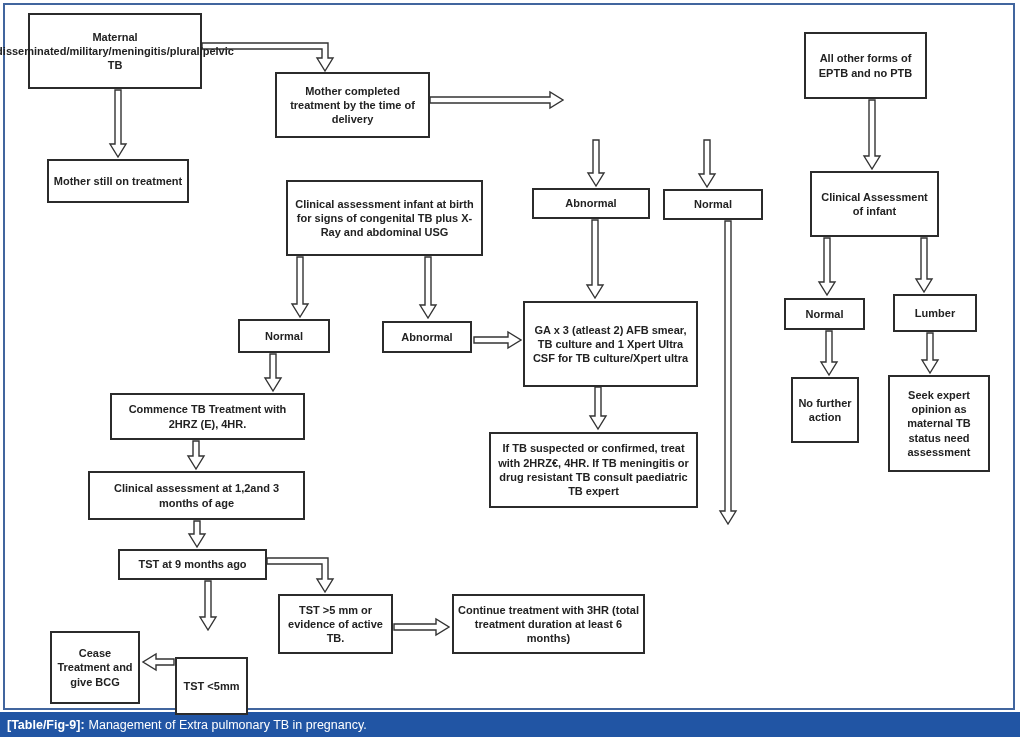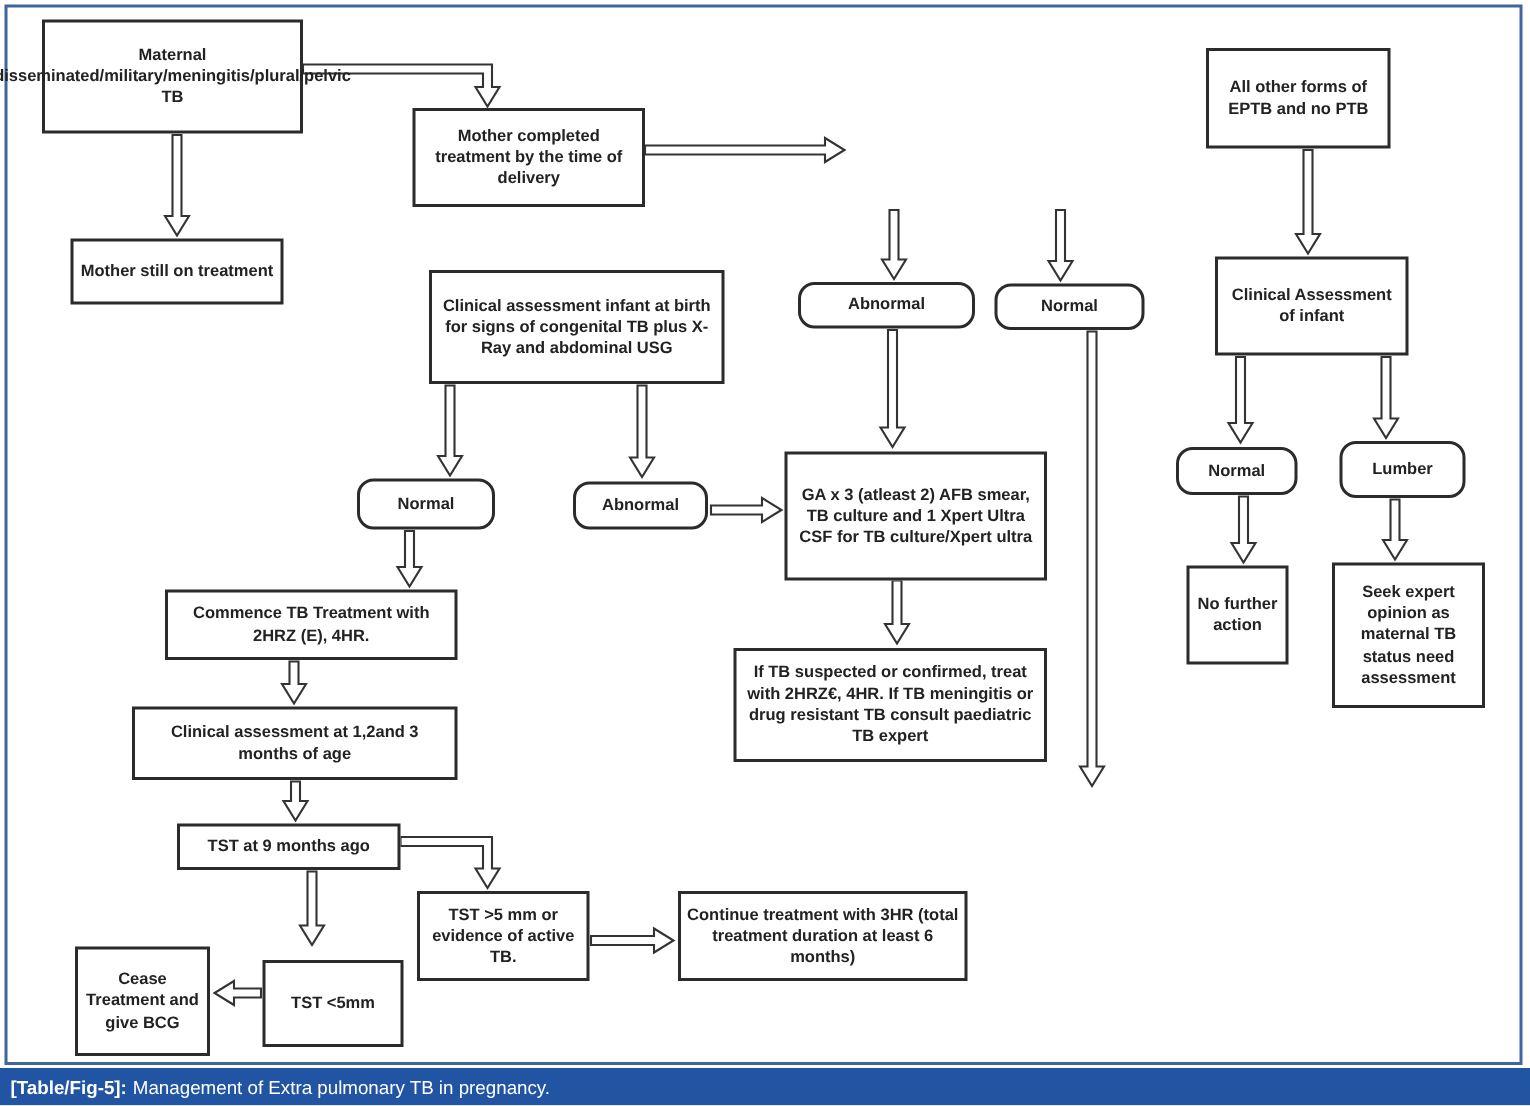--- a/index.html
+++ b/index.html
@@ -10,21 +10,21 @@
   #frame{
     position:absolute;left:3px;top:3px;width:1012px;height:707px;
     border:2px solid #41659e;box-sizing:border-box;pointer-events:none;
   }
   .node{
     position:absolute;box-sizing:border-box;background:#fff;
     border:2px solid #2b2b2b;display:flex;align-items:center;justify-content:center;
     text-align:center;font-weight:700;color:#222;font-size:11px;line-height:1.3;
     padding:2px 4px;z-index:2;
   }
-  .node.round{border-radius:11px;justify-content:center;}
+  .node.round{border-radius:0;justify-content:center;}
   .node span{display:block;}
   #arrows{position:absolute;left:0;top:0;z-index:1;}
   #caption{
     position:absolute;left:0;top:712px;width:1020px;height:25px;
     background:#2155a4;color:#ffffff;display:flex;align-items:center;
     font-size:12.5px;padding-left:7px;box-sizing:border-box;
   }
   #caption .pre{font-weight:700;margin-right:4px;}
 </style>
 </head>
@@ -90,21 +90,21 @@
     </div>
   <div class="node" style="left:110px;top:393px;width:195px;height:47px">
       <span>Commence TB Treatment with 2HRZ (E), 4HR.</span>
     </div>
   <div class="node" style="left:88px;top:471px;width:217px;height:49px">
       <span>Clinical assessment at 1,2and 3 months of age</span>
     </div>
   <div class="node" style="left:118px;top:549px;width:149px;height:31px">
       <span>TST at 9 months ago</span>
     </div>
-  <div class="node" style="left:175px;top:640px;width:94px;height:58px">
+  <div class="node" style="left:175px;top:657px;width:73px;height:58px">
       <span>TST &lt;5mm</span>
     </div>
   <div class="node" style="left:50px;top:631px;width:90px;height:73px">
       <span>Cease Treatment and give BCG</span>
     </div>
   <div class="node" style="left:278px;top:594px;width:115px;height:60px">
       <span>TST &gt;5 mm or evidence of active TB.</span>
     </div>
   <div class="node" style="left:452px;top:594px;width:193px;height:60px">
       <span>Continue treatment with 3HR (total treatment duration at least 6 months)</span>
@@ -122,16 +122,16 @@
       <span>Lumber</span>
     </div>
   <div class="node" style="left:791px;top:377px;width:68px;height:66px">
       <span>No further action</span>
     </div>
   <div class="node" style="left:888px;top:375px;width:102px;height:97px">
       <span>Seek expert opinion as maternal TB status need assessment</span>
     </div>
 
   <div id="caption">
-    <span class="pre">[Table/Fig-5]:</span>
+    <span class="pre">[Table/Fig-9]:</span>
     <span>Management of Extra pulmonary TB in pregnancy.</span>
   </div>
 </div>
 
 </body></html>

